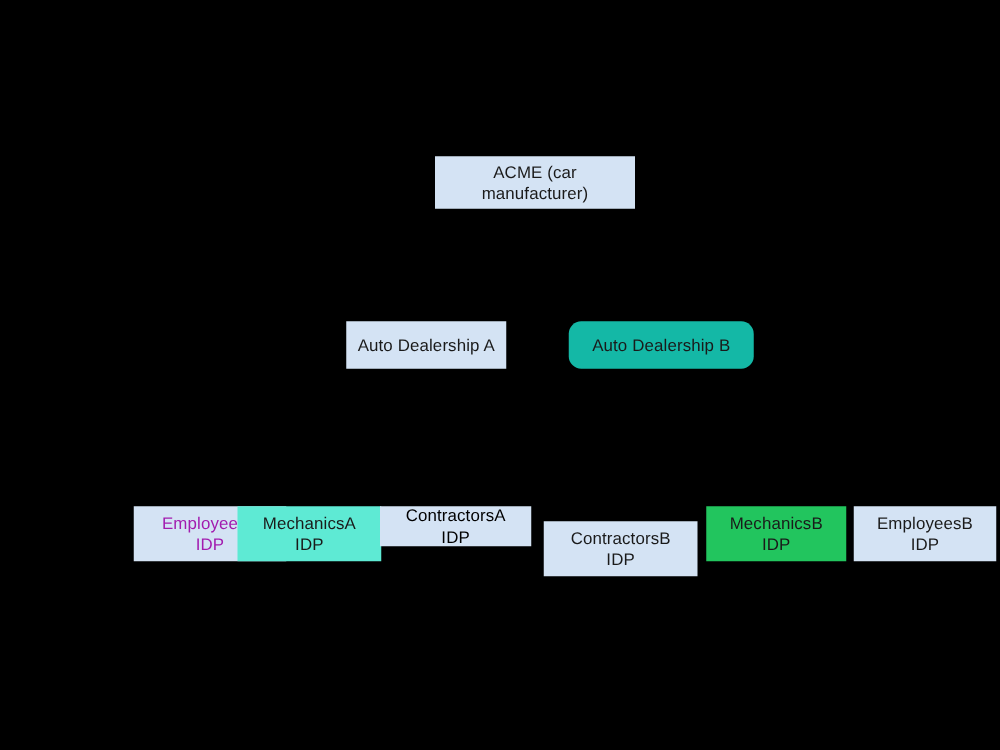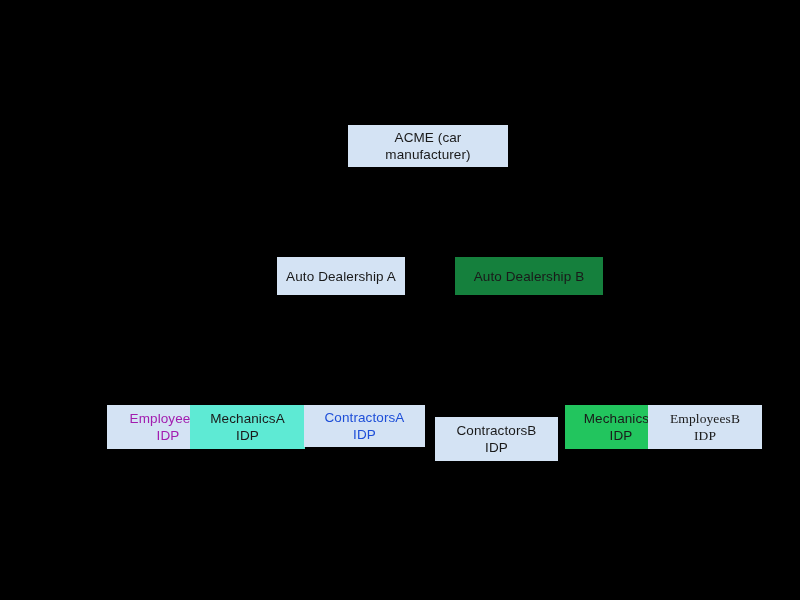--- a/index.html
+++ b/index.html
@@ -69,27 +69,27 @@
       <div class="connector" style="left: 620.5px; top: 350px; width: 1px; height: 55px; background: rgb(0, 0, 0);"></div>
       <div class="connector" style="left: 528.5px; top: 295px; width: 1px; height: 55px; background: rgb(0, 0, 0);"></div>
       <div class="connector" style="left: 529px; top: 349.5px; width: 211px; height: 1px; background: rgb(0, 0, 0);"></div>
       <div class="connector" style="left: 739.5px; top: 350px; width: 1px; height: 55px; background: rgb(0, 0, 0);"></div>
     </div>
 
   <div id="node-layer">
       <div class="node" style="left: 348px; top: 125px; width: 160px; height: 42px; background: rgb(212, 227, 244); color: rgb(26, 26, 26);">ACME (car
 manufacturer)</div>
       <div class="node" style="left: 277px; top: 257px; width: 128px; height: 38px; background: rgb(212, 227, 244); color: rgb(26, 26, 26);">Auto Dealership A</div>
-      <div class="node" style="left: 455px; top: 257px; width: 148px; height: 38px; background: #15803d; color: rgb(26, 26, 26);">Auto Dealership B</div>
+      <div class="node" style="left: 455px; top: 257px; width: 148px; height: 38px; background: #14b8a6; color: rgb(26, 26, 26); border-radius: 10px;">Auto Dealership B</div>
       <div class="node" style="left: 64px; top: 405px; width: 122px; height: 44px; background: rgb(212, 227, 244); color: #a21caf; margin-left: 43px;">EmployeesA
 IDP</div>
       <div class="node" style="left: 190px; top: 405px; width: 115px; height: 44px; background: #5eead4; color: rgb(26, 26, 26);">MechanicsA
 IDP</div>
-      <div class="node" style="left: 304px; top: 405px; width: 121px; height: 42px; background: rgb(212, 227, 244); color: #1d4ed8;">ContractorsA
+      <div class="node" style="left: 304px; top: 405px; width: 121px; height: 32px; background: rgb(212, 227, 244); color: #000000;">ContractorsA
 IDP</div>
       <div class="node" style="left: 435px; top: 405px; width: 123px; height: 44px; background: rgb(212, 227, 244); color: rgb(26, 26, 26); margin-top: 12px;">ContractorsB
 IDP</div>
       <div class="node" style="left: 565px; top: 405px; width: 112px; height: 44px; background: #22c55e; color: rgb(26, 26, 26); text-align: center;">MechanicsB
 IDP</div>
-      <div class="node" style="left: 648px; top: 405px; width: 114px; height: 44px; background: rgb(212, 227, 244); color: rgb(26, 26, 26); font-family: Liberation Serif, serif;">EmployeesB
+      <div class="node" style="left: 683px; top: 405px; width: 114px; height: 44px; background: rgb(212, 227, 244); color: rgb(26, 26, 26);">EmployeesB
 IDP</div>
     </div>
 </div>
 
 </body></html>

